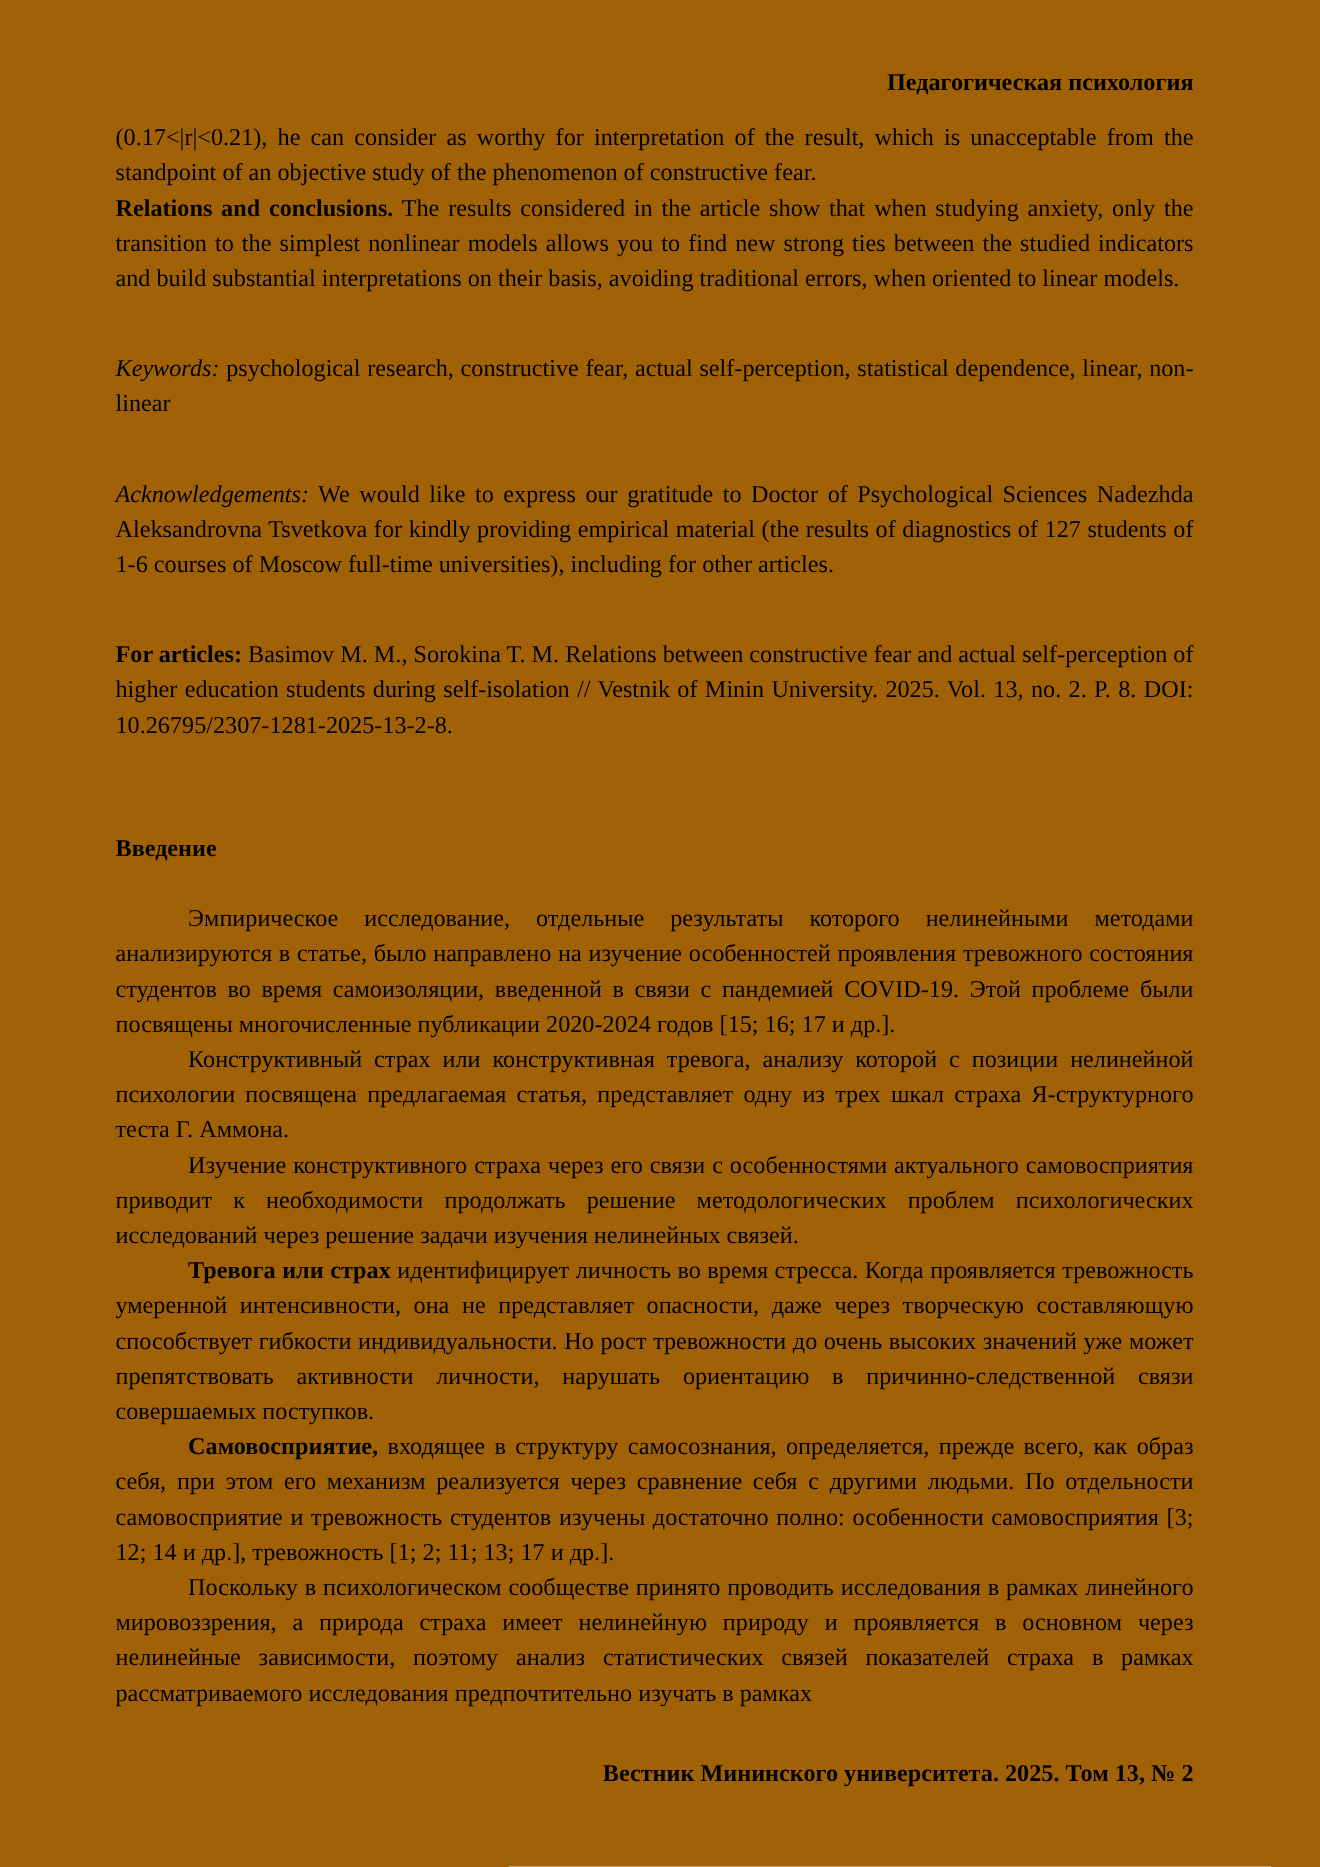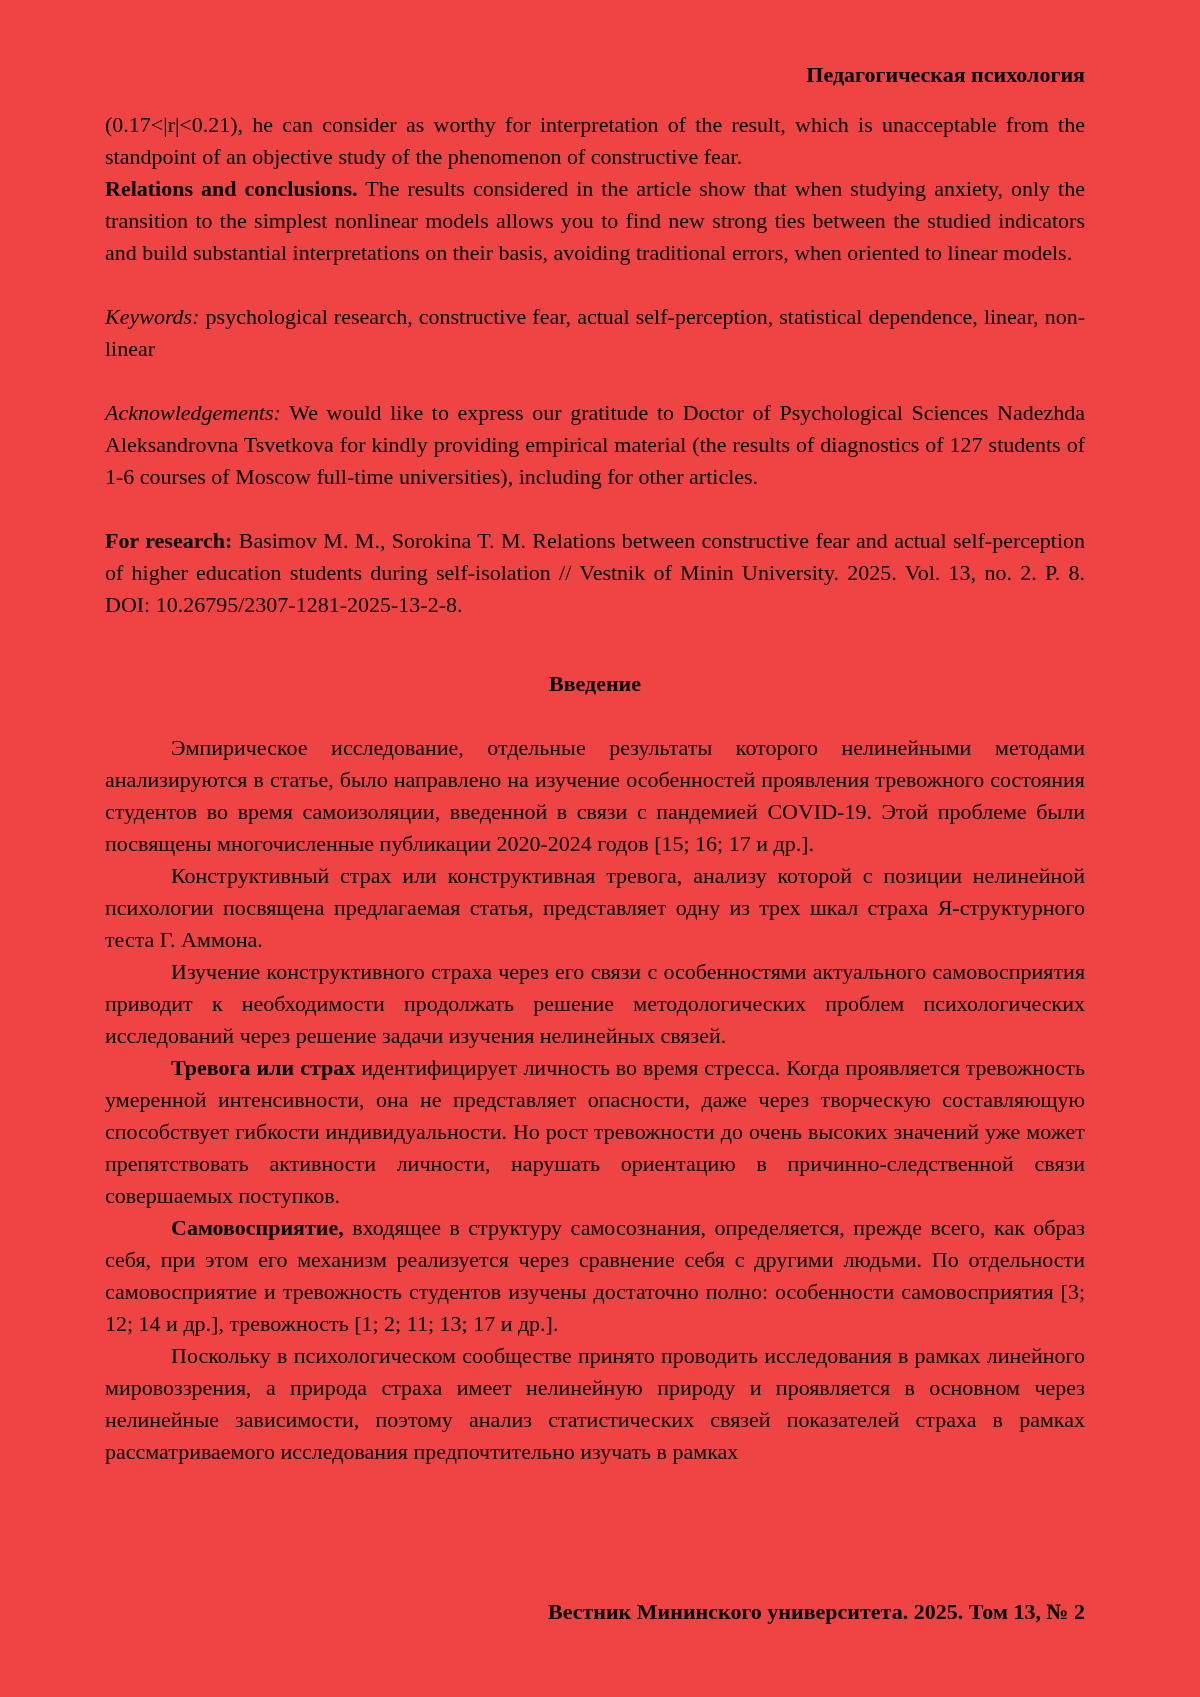--- a/index.html
+++ b/index.html
@@ -6,39 +6,39 @@
     margin: 0;
     padding: 0;
     background: #ffffff;
   }
   .page {
     position: relative;
     width: 1200px;
     height: 1697px;
     box-sizing: border-box;
     padding: 59px 115px 0 105px;
-    background: #ef4444;
+    background: #a16207;
     color: #000000;
     font-family: "Liberation Serif", "DejaVu Serif", serif;
     font-size: 22px;
     line-height: 32px;
   }
   .running-header {
     text-align: right;
     font-weight: bold;
     margin: 0 0 18px 0;
   }
   p {
     margin: 0;
     text-align: justify;
   }
-  .gap-1 { margin-top: 32px; }
+  .gap-1 { margin-top: 50px; }
   .section-heading {
-    margin: 47px 0 32px 0;
-    text-align: center;
+    margin: 80px 0 32px 0;
+    text-align: left;
     font-weight: bold;
     font-size: 22px;
     line-height: 32px;
   }
   .intro-par {
     text-indent: 66px;
   }
   .lead-bold { font-weight: bold; }
   .lead-italic { font-style: italic; }
   .running-footer {
@@ -58,21 +58,21 @@
   <div class="running-header">Педагогическая психология</div>
 
   <p>(0.17&lt;|r|&lt;0.21), he can consider as worthy for interpretation of the result, which is unacceptable from the standpoint of an objective study of the phenomenon of constructive fear.</p>
 
   <p><span class="lead-bold">Relations and conclusions.</span><span> The results considered in the article show that when studying anxiety, only the transition to the simplest nonlinear models allows you to find new strong ties between the studied indicators and build substantial interpretations on their basis, avoiding traditional errors, when oriented to linear models.</span></p>
 
   <p class="gap-1"><span class="lead-italic">Keywords:</span><span> psychological research, constructive fear, actual self-perception, statistical dependence, linear, non-linear</span></p>
 
   <p class="gap-1"><span class="lead-italic">Acknowledgements:</span><span> We would like to express our gratitude to Doctor of Psychological Sciences Nadezhda Aleksandrovna Tsvetkova for kindly providing empirical material (the results of diagnostics of 127 students of 1-6 courses of Moscow full-time universities), including for other articles.</span></p>
 
-  <p class="gap-1"><span class="lead-bold">For research:</span><span> Basimov M. M., Sorokina T. M. Relations between constructive fear and actual self-perception of higher education students during self-isolation // Vestnik of Minin University. 2025. Vol. 13, no. 2. P. 8. DOI: 10.26795/2307-1281-2025-13-2-8.</span></p>
+  <p class="gap-1"><span class="lead-bold">For articles:</span><span> Basimov M. M., Sorokina T. M. Relations between constructive fear and actual self-perception of higher education students during self-isolation // Vestnik of Minin University. 2025. Vol. 13, no. 2. P. 8. DOI: 10.26795/2307-1281-2025-13-2-8.</span></p>
 
   <div class="section-heading">Введение</div>
 
   <p class="intro-par">Эмпирическое исследование, отдельные результаты которого нелинейными методами анализируются в статье, было направлено на изучение особенностей проявления тревожного состояния студентов во время самоизоляции, введенной в связи с пандемией COVID-19. Этой проблеме были посвящены многочисленные публикации 2020-2024 годов [15; 16; 17 и др.].</p>
 
   <p class="intro-par">Конструктивный страх или конструктивная тревога, анализу которой с позиции нелинейной психологии посвящена предлагаемая статья, представляет одну из трех шкал страха Я-структурного теста Г. Аммона.</p>
 
   <p class="intro-par">Изучение конструктивного страха через его связи с особенностями актуального самовосприятия приводит к необходимости продолжать решение методологических проблем психологических исследований через решение задачи изучения нелинейных связей.</p>
 
   <p class="intro-par"><span class="lead-bold">Тревога или страх</span><span> идентифицирует личность во время стресса. Когда проявляется тревожность умеренной интенсивности, она не представляет опасности, даже через творческую составляющую способствует гибкости индивидуальности. Но рост тревожности до очень высоких значений уже может препятствовать активности личности, нарушать ориентацию в причинно-следственной связи совершаемых поступков.</span></p>

